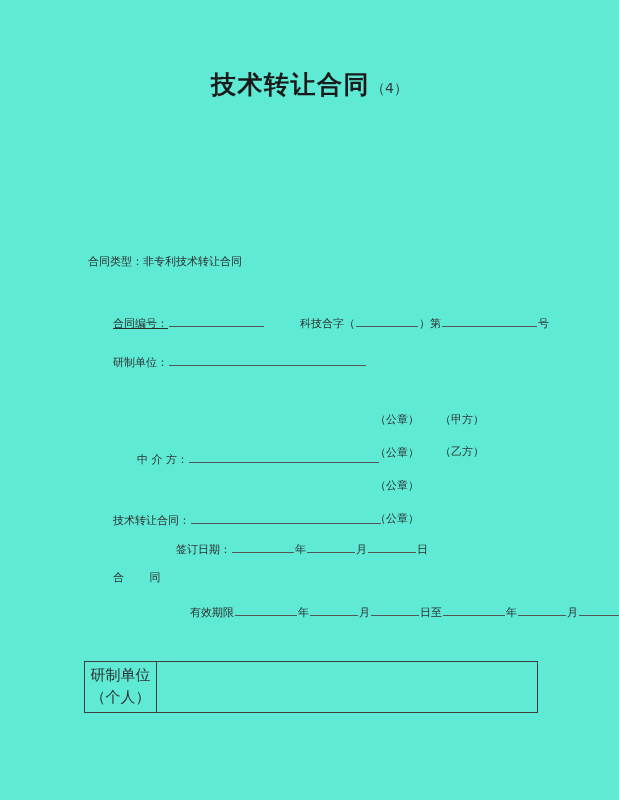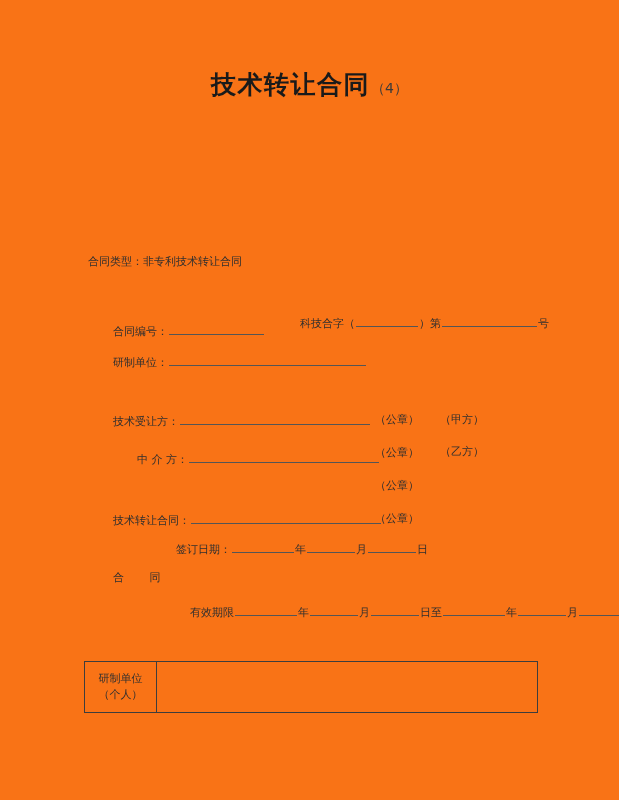--- a/index.html
+++ b/index.html
@@ -14,21 +14,21 @@
     font-family: "DejaVu Sans", "Liberation Sans", sans-serif;
     color: #2b2b2b;
     position: relative;
     overflow: hidden;
     -webkit-font-smoothing: antialiased;
   }
 
   .page {
     position: absolute;
     inset: 0;
-    background: #f97316;
+    background: #5eead4;
   }
 
   
   .doc-title {
     position: absolute;
     top: 68px;
     left: 0;
     width: 619px;
     text-align: center;
     white-space: nowrap;
@@ -51,21 +51,21 @@
   
   .line {
     position: absolute;
     white-space: nowrap;
     font-size: 11px;
     line-height: 1;
     color: #2f2f2f;
   }
 
   .contract-type  { top: 256px; left: 88px;  }
-  .contract-no    { top: 324px; left: 113px; }
+  .contract-no    { top: 316px; left: 113px; text-decoration: underline; }
   .kj-no          { top: 316px; left: 300px; }
   .project-name   { top: 355px; left: 113px; }
 
   .party-a        { top: 414px; left: 113px; }
   .party-b        { top: 447px; left: 113px; }
   .party-mid      { top: 452px; left: 113px; margin-left: 24px; }
   .party-reg      { top: 513px; left: 113px; }
 
   .seal-a         { top: 414px; left: 375px; }
   .flag-a         { top: 414px; left: 440px; }
@@ -97,21 +97,21 @@
     position: absolute;
     left: 84px;
     top: 661px;
     width: 451px;
     height: 52px;
     border-collapse: collapse;
     table-layout: fixed;
   }
   .info-table td {
     border: 1px solid #3d3d3d;
-    font-size: 11px;
+    font-size: 15px;
     color: #2f2f2f;
     padding: 0;
     vertical-align: middle;
   }
   .info-table td.label-cell {
     width: 71px;
     text-align: center;
     line-height: 1.45;
     padding: 2px 0;
   }
@@ -139,23 +139,20 @@
   </div>
 
   <div class="line kj-no">
     <span>科技合字（</span><span class="ul ul-lg"></span><span>）第</span><span class="ul ul-xl"></span><span>号</span>
   </div>
 
   <div class="line project-name">
     <span>研制单位：</span><span class="ul ul-proj"></span>
   </div>
 
-  <div class="line party-a">
-    <span>技术受让方：</span><span class="ul ul-party"></span>
-  </div>
   <div class="line seal-a">
     <span>（公章）</span>
   </div>
   <div class="line flag-a">
     <span>（甲方）</span>
   </div>
 
   <div class="line seal-b">
     <span>（公章）</span>
   </div>

